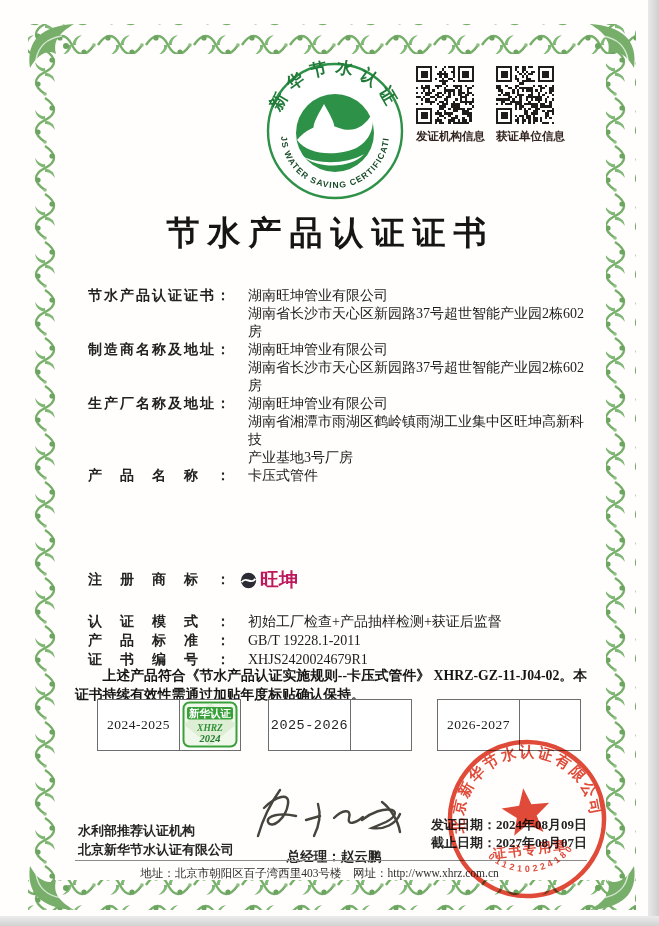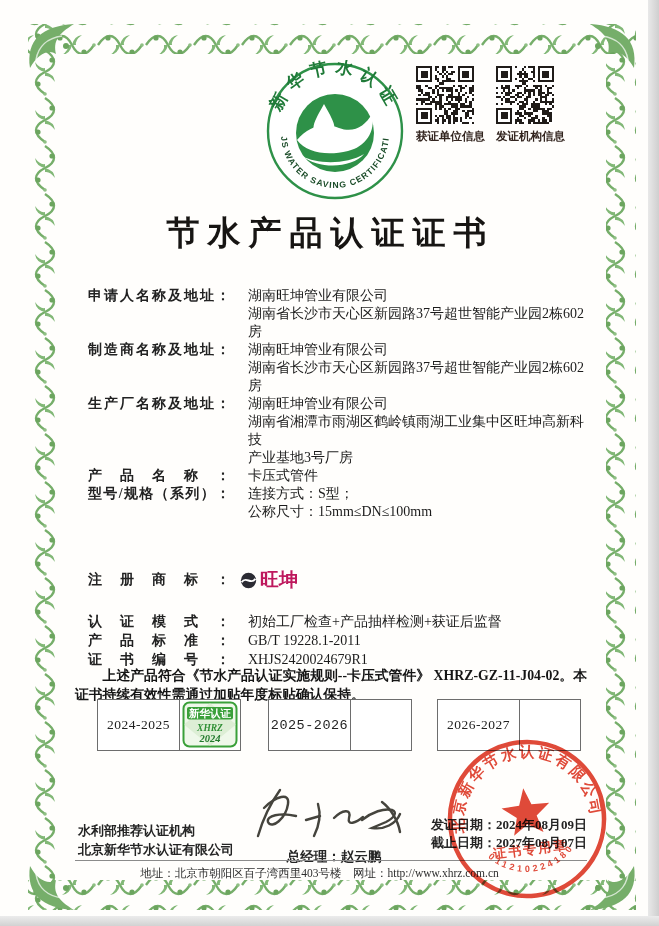--- a/index.html
+++ b/index.html
@@ -90,20 +90,248 @@
     <text font-size="8.6" font-weight="700" fill="#1c4d2a" letter-spacing="1.1" font-family="Liberation Sans, sans-serif">
       <textPath href="#arcBottom" startOffset="50%" text-anchor="middle">XHJS WATER SAVING CERTIFICATION</textPath>
     </text>
     <circle cx="71" cy="73" r="39" fill="#2e9148"></circle>
     <path d="M60,44 C54,55 49.5,62 49.5,68 a10.5,11.5 0 0 0 21,0 C70.5,62 66,55 60,44 Z" fill="#ffffff"></path>
     <path d="M33,80 C45,66 60,62 75,68 C90,73.5 101,66 108,54 C112,72 101,87 84,91 C63,96 43,93 33,80 Z" fill="#ffffff"></path>
     <path d="M38,96 C52,104 82,105 100,94 C88,108 56,110 38,96 Z" fill="#ffffff"></path>
   </svg>
 
   <div class="qr-area">
+    <div class="qr-block">
+      <svg id="qr1" viewBox="0 0 58 58">
+          <rect x="0" y="0" width="57.99999999999999" height="57.99999999999999" fill="#ffffff"></rect>
+          <rect x="18.56" y="0" width="2.32" height="2.32" fill="#201c19"></rect>
+          <rect x="27.839999999999996" y="0" width="2.32" height="2.32" fill="#201c19"></rect>
+          <rect x="32.48" y="0" width="2.32" height="2.32" fill="#201c19"></rect>
+          <rect x="34.8" y="0" width="2.32" height="2.32" fill="#201c19"></rect>
+          <rect x="37.12" y="0" width="2.32" height="2.32" fill="#201c19"></rect>
+          <rect x="25.52" y="2.32" width="2.32" height="2.32" fill="#201c19"></rect>
+          <rect x="37.12" y="2.32" width="2.32" height="2.32" fill="#201c19"></rect>
+          <rect x="23.2" y="4.64" width="2.32" height="2.32" fill="#201c19"></rect>
+          <rect x="27.839999999999996" y="4.64" width="2.32" height="2.32" fill="#201c19"></rect>
+          <rect x="34.8" y="4.64" width="2.32" height="2.32" fill="#201c19"></rect>
+          <rect x="37.12" y="4.64" width="2.32" height="2.32" fill="#201c19"></rect>
+          <rect x="20.88" y="6.959999999999999" width="2.32" height="2.32" fill="#201c19"></rect>
+          <rect x="23.2" y="6.959999999999999" width="2.32" height="2.32" fill="#201c19"></rect>
+          <rect x="25.52" y="6.959999999999999" width="2.32" height="2.32" fill="#201c19"></rect>
+          <rect x="27.839999999999996" y="6.959999999999999" width="2.32" height="2.32" fill="#201c19"></rect>
+          <rect x="30.159999999999997" y="6.959999999999999" width="2.32" height="2.32" fill="#201c19"></rect>
+          <rect x="37.12" y="6.959999999999999" width="2.32" height="2.32" fill="#201c19"></rect>
+          <rect x="23.2" y="9.28" width="2.32" height="2.32" fill="#201c19"></rect>
+          <rect x="27.839999999999996" y="9.28" width="2.32" height="2.32" fill="#201c19"></rect>
+          <rect x="30.159999999999997" y="9.28" width="2.32" height="2.32" fill="#201c19"></rect>
+          <rect x="37.12" y="9.28" width="2.32" height="2.32" fill="#201c19"></rect>
+          <rect x="18.56" y="11.6" width="2.32" height="2.32" fill="#201c19"></rect>
+          <rect x="25.52" y="11.6" width="2.32" height="2.32" fill="#201c19"></rect>
+          <rect x="32.48" y="11.6" width="2.32" height="2.32" fill="#201c19"></rect>
+          <rect x="34.8" y="11.6" width="2.32" height="2.32" fill="#201c19"></rect>
+          <rect x="23.2" y="13.919999999999998" width="2.32" height="2.32" fill="#201c19"></rect>
+          <rect x="25.52" y="13.919999999999998" width="2.32" height="2.32" fill="#201c19"></rect>
+          <rect x="27.839999999999996" y="13.919999999999998" width="2.32" height="2.32" fill="#201c19"></rect>
+          <rect x="30.159999999999997" y="13.919999999999998" width="2.32" height="2.32" fill="#201c19"></rect>
+          <rect x="37.12" y="13.919999999999998" width="2.32" height="2.32" fill="#201c19"></rect>
+          <rect x="25.52" y="16.24" width="2.32" height="2.32" fill="#201c19"></rect>
+          <rect x="27.839999999999996" y="16.24" width="2.32" height="2.32" fill="#201c19"></rect>
+          <rect x="4.64" y="18.56" width="2.32" height="2.32" fill="#201c19"></rect>
+          <rect x="9.28" y="18.56" width="2.32" height="2.32" fill="#201c19"></rect>
+          <rect x="11.6" y="18.56" width="2.32" height="2.32" fill="#201c19"></rect>
+          <rect x="18.56" y="18.56" width="2.32" height="2.32" fill="#201c19"></rect>
+          <rect x="20.88" y="18.56" width="2.32" height="2.32" fill="#201c19"></rect>
+          <rect x="23.2" y="18.56" width="2.32" height="2.32" fill="#201c19"></rect>
+          <rect x="30.159999999999997" y="18.56" width="2.32" height="2.32" fill="#201c19"></rect>
+          <rect x="37.12" y="18.56" width="2.32" height="2.32" fill="#201c19"></rect>
+          <rect x="39.44" y="18.56" width="2.32" height="2.32" fill="#201c19"></rect>
+          <rect x="41.76" y="18.56" width="2.32" height="2.32" fill="#201c19"></rect>
+          <rect x="44.08" y="18.56" width="2.32" height="2.32" fill="#201c19"></rect>
+          <rect x="48.72" y="18.56" width="2.32" height="2.32" fill="#201c19"></rect>
+          <rect x="55.67999999999999" y="18.56" width="2.32" height="2.32" fill="#201c19"></rect>
+          <rect x="0" y="20.88" width="2.32" height="2.32" fill="#201c19"></rect>
+          <rect x="4.64" y="20.88" width="2.32" height="2.32" fill="#201c19"></rect>
+          <rect x="6.959999999999999" y="20.88" width="2.32" height="2.32" fill="#201c19"></rect>
+          <rect x="9.28" y="20.88" width="2.32" height="2.32" fill="#201c19"></rect>
+          <rect x="11.6" y="20.88" width="2.32" height="2.32" fill="#201c19"></rect>
+          <rect x="20.88" y="20.88" width="2.32" height="2.32" fill="#201c19"></rect>
+          <rect x="27.839999999999996" y="20.88" width="2.32" height="2.32" fill="#201c19"></rect>
+          <rect x="39.44" y="20.88" width="2.32" height="2.32" fill="#201c19"></rect>
+          <rect x="44.08" y="20.88" width="2.32" height="2.32" fill="#201c19"></rect>
+          <rect x="51.04" y="20.88" width="2.32" height="2.32" fill="#201c19"></rect>
+          <rect x="53.36" y="20.88" width="2.32" height="2.32" fill="#201c19"></rect>
+          <rect x="6.959999999999999" y="23.2" width="2.32" height="2.32" fill="#201c19"></rect>
+          <rect x="11.6" y="23.2" width="2.32" height="2.32" fill="#201c19"></rect>
+          <rect x="16.24" y="23.2" width="2.32" height="2.32" fill="#201c19"></rect>
+          <rect x="27.839999999999996" y="23.2" width="2.32" height="2.32" fill="#201c19"></rect>
+          <rect x="30.159999999999997" y="23.2" width="2.32" height="2.32" fill="#201c19"></rect>
+          <rect x="32.48" y="23.2" width="2.32" height="2.32" fill="#201c19"></rect>
+          <rect x="34.8" y="23.2" width="2.32" height="2.32" fill="#201c19"></rect>
+          <rect x="37.12" y="23.2" width="2.32" height="2.32" fill="#201c19"></rect>
+          <rect x="41.76" y="23.2" width="2.32" height="2.32" fill="#201c19"></rect>
+          <rect x="44.08" y="23.2" width="2.32" height="2.32" fill="#201c19"></rect>
+          <rect x="51.04" y="23.2" width="2.32" height="2.32" fill="#201c19"></rect>
+          <rect x="0" y="25.52" width="2.32" height="2.32" fill="#201c19"></rect>
+          <rect x="4.64" y="25.52" width="2.32" height="2.32" fill="#201c19"></rect>
+          <rect x="9.28" y="25.52" width="2.32" height="2.32" fill="#201c19"></rect>
+          <rect x="11.6" y="25.52" width="2.32" height="2.32" fill="#201c19"></rect>
+          <rect x="13.919999999999998" y="25.52" width="2.32" height="2.32" fill="#201c19"></rect>
+          <rect x="20.88" y="25.52" width="2.32" height="2.32" fill="#201c19"></rect>
+          <rect x="23.2" y="25.52" width="2.32" height="2.32" fill="#201c19"></rect>
+          <rect x="27.839999999999996" y="25.52" width="2.32" height="2.32" fill="#201c19"></rect>
+          <rect x="32.48" y="25.52" width="2.32" height="2.32" fill="#201c19"></rect>
+          <rect x="37.12" y="25.52" width="2.32" height="2.32" fill="#201c19"></rect>
+          <rect x="41.76" y="25.52" width="2.32" height="2.32" fill="#201c19"></rect>
+          <rect x="44.08" y="25.52" width="2.32" height="2.32" fill="#201c19"></rect>
+          <rect x="46.4" y="25.52" width="2.32" height="2.32" fill="#201c19"></rect>
+          <rect x="51.04" y="25.52" width="2.32" height="2.32" fill="#201c19"></rect>
+          <rect x="53.36" y="25.52" width="2.32" height="2.32" fill="#201c19"></rect>
+          <rect x="9.28" y="27.839999999999996" width="2.32" height="2.32" fill="#201c19"></rect>
+          <rect x="11.6" y="27.839999999999996" width="2.32" height="2.32" fill="#201c19"></rect>
+          <rect x="18.56" y="27.839999999999996" width="2.32" height="2.32" fill="#201c19"></rect>
+          <rect x="20.88" y="27.839999999999996" width="2.32" height="2.32" fill="#201c19"></rect>
+          <rect x="25.52" y="27.839999999999996" width="2.32" height="2.32" fill="#201c19"></rect>
+          <rect x="32.48" y="27.839999999999996" width="2.32" height="2.32" fill="#201c19"></rect>
+          <rect x="37.12" y="27.839999999999996" width="2.32" height="2.32" fill="#201c19"></rect>
+          <rect x="41.76" y="27.839999999999996" width="2.32" height="2.32" fill="#201c19"></rect>
+          <rect x="44.08" y="27.839999999999996" width="2.32" height="2.32" fill="#201c19"></rect>
+          <rect x="48.72" y="27.839999999999996" width="2.32" height="2.32" fill="#201c19"></rect>
+          <rect x="51.04" y="27.839999999999996" width="2.32" height="2.32" fill="#201c19"></rect>
+          <rect x="55.67999999999999" y="27.839999999999996" width="2.32" height="2.32" fill="#201c19"></rect>
+          <rect x="0" y="30.159999999999997" width="2.32" height="2.32" fill="#201c19"></rect>
+          <rect x="2.32" y="30.159999999999997" width="2.32" height="2.32" fill="#201c19"></rect>
+          <rect x="6.959999999999999" y="30.159999999999997" width="2.32" height="2.32" fill="#201c19"></rect>
+          <rect x="13.919999999999998" y="30.159999999999997" width="2.32" height="2.32" fill="#201c19"></rect>
+          <rect x="16.24" y="30.159999999999997" width="2.32" height="2.32" fill="#201c19"></rect>
+          <rect x="20.88" y="30.159999999999997" width="2.32" height="2.32" fill="#201c19"></rect>
+          <rect x="23.2" y="30.159999999999997" width="2.32" height="2.32" fill="#201c19"></rect>
+          <rect x="30.159999999999997" y="30.159999999999997" width="2.32" height="2.32" fill="#201c19"></rect>
+          <rect x="32.48" y="30.159999999999997" width="2.32" height="2.32" fill="#201c19"></rect>
+          <rect x="44.08" y="30.159999999999997" width="2.32" height="2.32" fill="#201c19"></rect>
+          <rect x="46.4" y="30.159999999999997" width="2.32" height="2.32" fill="#201c19"></rect>
+          <rect x="48.72" y="30.159999999999997" width="2.32" height="2.32" fill="#201c19"></rect>
+          <rect x="4.64" y="32.48" width="2.32" height="2.32" fill="#201c19"></rect>
+          <rect x="9.28" y="32.48" width="2.32" height="2.32" fill="#201c19"></rect>
+          <rect x="11.6" y="32.48" width="2.32" height="2.32" fill="#201c19"></rect>
+          <rect x="18.56" y="32.48" width="2.32" height="2.32" fill="#201c19"></rect>
+          <rect x="27.839999999999996" y="32.48" width="2.32" height="2.32" fill="#201c19"></rect>
+          <rect x="30.159999999999997" y="32.48" width="2.32" height="2.32" fill="#201c19"></rect>
+          <rect x="39.44" y="32.48" width="2.32" height="2.32" fill="#201c19"></rect>
+          <rect x="44.08" y="32.48" width="2.32" height="2.32" fill="#201c19"></rect>
+          <rect x="48.72" y="32.48" width="2.32" height="2.32" fill="#201c19"></rect>
+          <rect x="55.67999999999999" y="32.48" width="2.32" height="2.32" fill="#201c19"></rect>
+          <rect x="9.28" y="34.8" width="2.32" height="2.32" fill="#201c19"></rect>
+          <rect x="11.6" y="34.8" width="2.32" height="2.32" fill="#201c19"></rect>
+          <rect x="13.919999999999998" y="34.8" width="2.32" height="2.32" fill="#201c19"></rect>
+          <rect x="16.24" y="34.8" width="2.32" height="2.32" fill="#201c19"></rect>
+          <rect x="23.2" y="34.8" width="2.32" height="2.32" fill="#201c19"></rect>
+          <rect x="25.52" y="34.8" width="2.32" height="2.32" fill="#201c19"></rect>
+          <rect x="30.159999999999997" y="34.8" width="2.32" height="2.32" fill="#201c19"></rect>
+          <rect x="37.12" y="34.8" width="2.32" height="2.32" fill="#201c19"></rect>
+          <rect x="44.08" y="34.8" width="2.32" height="2.32" fill="#201c19"></rect>
+          <rect x="46.4" y="34.8" width="2.32" height="2.32" fill="#201c19"></rect>
+          <rect x="48.72" y="34.8" width="2.32" height="2.32" fill="#201c19"></rect>
+          <rect x="51.04" y="34.8" width="2.32" height="2.32" fill="#201c19"></rect>
+          <rect x="53.36" y="34.8" width="2.32" height="2.32" fill="#201c19"></rect>
+          <rect x="55.67999999999999" y="34.8" width="2.32" height="2.32" fill="#201c19"></rect>
+          <rect x="0" y="37.12" width="2.32" height="2.32" fill="#201c19"></rect>
+          <rect x="4.64" y="37.12" width="2.32" height="2.32" fill="#201c19"></rect>
+          <rect x="13.919999999999998" y="37.12" width="2.32" height="2.32" fill="#201c19"></rect>
+          <rect x="20.88" y="37.12" width="2.32" height="2.32" fill="#201c19"></rect>
+          <rect x="25.52" y="37.12" width="2.32" height="2.32" fill="#201c19"></rect>
+          <rect x="27.839999999999996" y="37.12" width="2.32" height="2.32" fill="#201c19"></rect>
+          <rect x="30.159999999999997" y="37.12" width="2.32" height="2.32" fill="#201c19"></rect>
+          <rect x="34.8" y="37.12" width="2.32" height="2.32" fill="#201c19"></rect>
+          <rect x="37.12" y="37.12" width="2.32" height="2.32" fill="#201c19"></rect>
+          <rect x="39.44" y="37.12" width="2.32" height="2.32" fill="#201c19"></rect>
+          <rect x="41.76" y="37.12" width="2.32" height="2.32" fill="#201c19"></rect>
+          <rect x="48.72" y="37.12" width="2.32" height="2.32" fill="#201c19"></rect>
+          <rect x="53.36" y="37.12" width="2.32" height="2.32" fill="#201c19"></rect>
+          <rect x="23.2" y="39.44" width="2.32" height="2.32" fill="#201c19"></rect>
+          <rect x="25.52" y="39.44" width="2.32" height="2.32" fill="#201c19"></rect>
+          <rect x="27.839999999999996" y="39.44" width="2.32" height="2.32" fill="#201c19"></rect>
+          <rect x="34.8" y="39.44" width="2.32" height="2.32" fill="#201c19"></rect>
+          <rect x="37.12" y="39.44" width="2.32" height="2.32" fill="#201c19"></rect>
+          <rect x="39.44" y="39.44" width="2.32" height="2.32" fill="#201c19"></rect>
+          <rect x="41.76" y="39.44" width="2.32" height="2.32" fill="#201c19"></rect>
+          <rect x="55.67999999999999" y="39.44" width="2.32" height="2.32" fill="#201c19"></rect>
+          <rect x="23.2" y="41.76" width="2.32" height="2.32" fill="#201c19"></rect>
+          <rect x="25.52" y="41.76" width="2.32" height="2.32" fill="#201c19"></rect>
+          <rect x="32.48" y="41.76" width="2.32" height="2.32" fill="#201c19"></rect>
+          <rect x="37.12" y="41.76" width="2.32" height="2.32" fill="#201c19"></rect>
+          <rect x="39.44" y="41.76" width="2.32" height="2.32" fill="#201c19"></rect>
+          <rect x="41.76" y="41.76" width="2.32" height="2.32" fill="#201c19"></rect>
+          <rect x="44.08" y="41.76" width="2.32" height="2.32" fill="#201c19"></rect>
+          <rect x="46.4" y="41.76" width="2.32" height="2.32" fill="#201c19"></rect>
+          <rect x="51.04" y="41.76" width="2.32" height="2.32" fill="#201c19"></rect>
+          <rect x="53.36" y="41.76" width="2.32" height="2.32" fill="#201c19"></rect>
+          <rect x="20.88" y="44.08" width="2.32" height="2.32" fill="#201c19"></rect>
+          <rect x="27.839999999999996" y="44.08" width="2.32" height="2.32" fill="#201c19"></rect>
+          <rect x="37.12" y="44.08" width="2.32" height="2.32" fill="#201c19"></rect>
+          <rect x="39.44" y="44.08" width="2.32" height="2.32" fill="#201c19"></rect>
+          <rect x="46.4" y="44.08" width="2.32" height="2.32" fill="#201c19"></rect>
+          <rect x="48.72" y="44.08" width="2.32" height="2.32" fill="#201c19"></rect>
+          <rect x="51.04" y="44.08" width="2.32" height="2.32" fill="#201c19"></rect>
+          <rect x="18.56" y="46.4" width="2.32" height="2.32" fill="#201c19"></rect>
+          <rect x="20.88" y="46.4" width="2.32" height="2.32" fill="#201c19"></rect>
+          <rect x="23.2" y="46.4" width="2.32" height="2.32" fill="#201c19"></rect>
+          <rect x="27.839999999999996" y="46.4" width="2.32" height="2.32" fill="#201c19"></rect>
+          <rect x="30.159999999999997" y="46.4" width="2.32" height="2.32" fill="#201c19"></rect>
+          <rect x="32.48" y="46.4" width="2.32" height="2.32" fill="#201c19"></rect>
+          <rect x="34.8" y="46.4" width="2.32" height="2.32" fill="#201c19"></rect>
+          <rect x="46.4" y="46.4" width="2.32" height="2.32" fill="#201c19"></rect>
+          <rect x="48.72" y="46.4" width="2.32" height="2.32" fill="#201c19"></rect>
+          <rect x="51.04" y="46.4" width="2.32" height="2.32" fill="#201c19"></rect>
+          <rect x="53.36" y="46.4" width="2.32" height="2.32" fill="#201c19"></rect>
+          <rect x="23.2" y="48.72" width="2.32" height="2.32" fill="#201c19"></rect>
+          <rect x="25.52" y="48.72" width="2.32" height="2.32" fill="#201c19"></rect>
+          <rect x="32.48" y="48.72" width="2.32" height="2.32" fill="#201c19"></rect>
+          <rect x="39.44" y="48.72" width="2.32" height="2.32" fill="#201c19"></rect>
+          <rect x="51.04" y="48.72" width="2.32" height="2.32" fill="#201c19"></rect>
+          <rect x="53.36" y="48.72" width="2.32" height="2.32" fill="#201c19"></rect>
+          <rect x="20.88" y="51.04" width="2.32" height="2.32" fill="#201c19"></rect>
+          <rect x="27.839999999999996" y="51.04" width="2.32" height="2.32" fill="#201c19"></rect>
+          <rect x="34.8" y="51.04" width="2.32" height="2.32" fill="#201c19"></rect>
+          <rect x="37.12" y="51.04" width="2.32" height="2.32" fill="#201c19"></rect>
+          <rect x="39.44" y="51.04" width="2.32" height="2.32" fill="#201c19"></rect>
+          <rect x="46.4" y="51.04" width="2.32" height="2.32" fill="#201c19"></rect>
+          <rect x="53.36" y="51.04" width="2.32" height="2.32" fill="#201c19"></rect>
+          <rect x="18.56" y="53.36" width="2.32" height="2.32" fill="#201c19"></rect>
+          <rect x="20.88" y="53.36" width="2.32" height="2.32" fill="#201c19"></rect>
+          <rect x="23.2" y="53.36" width="2.32" height="2.32" fill="#201c19"></rect>
+          <rect x="32.48" y="53.36" width="2.32" height="2.32" fill="#201c19"></rect>
+          <rect x="34.8" y="53.36" width="2.32" height="2.32" fill="#201c19"></rect>
+          <rect x="37.12" y="53.36" width="2.32" height="2.32" fill="#201c19"></rect>
+          <rect x="41.76" y="53.36" width="2.32" height="2.32" fill="#201c19"></rect>
+          <rect x="46.4" y="53.36" width="2.32" height="2.32" fill="#201c19"></rect>
+          <rect x="48.72" y="53.36" width="2.32" height="2.32" fill="#201c19"></rect>
+          <rect x="53.36" y="53.36" width="2.32" height="2.32" fill="#201c19"></rect>
+          <rect x="18.56" y="55.67999999999999" width="2.32" height="2.32" fill="#201c19"></rect>
+          <rect x="23.2" y="55.67999999999999" width="2.32" height="2.32" fill="#201c19"></rect>
+          <rect x="25.52" y="55.67999999999999" width="2.32" height="2.32" fill="#201c19"></rect>
+          <rect x="32.48" y="55.67999999999999" width="2.32" height="2.32" fill="#201c19"></rect>
+          <rect x="37.12" y="55.67999999999999" width="2.32" height="2.32" fill="#201c19"></rect>
+          <rect x="39.44" y="55.67999999999999" width="2.32" height="2.32" fill="#201c19"></rect>
+          <rect x="41.76" y="55.67999999999999" width="2.32" height="2.32" fill="#201c19"></rect>
+          <rect x="44.08" y="55.67999999999999" width="2.32" height="2.32" fill="#201c19"></rect>
+          <rect x="46.4" y="55.67999999999999" width="2.32" height="2.32" fill="#201c19"></rect>
+          <rect x="48.72" y="55.67999999999999" width="2.32" height="2.32" fill="#201c19"></rect>
+          <rect x="51.04" y="55.67999999999999" width="2.32" height="2.32" fill="#201c19"></rect>
+          <rect x="0" y="0" width="16.24" height="16.24" fill="#201c19"></rect>
+          <rect x="2.32" y="2.32" width="11.6" height="11.6" fill="#ffffff"></rect>
+          <rect x="4.64" y="4.64" width="6.959999999999999" height="6.959999999999999" fill="#201c19"></rect>
+          <rect x="41.76" y="0" width="16.24" height="16.24" fill="#201c19"></rect>
+          <rect x="44.08" y="2.32" width="11.6" height="11.6" fill="#ffffff"></rect>
+          <rect x="46.4" y="4.64" width="6.959999999999999" height="6.959999999999999" fill="#201c19"></rect>
+          <rect x="0" y="41.76" width="16.24" height="16.24" fill="#201c19"></rect>
+          <rect x="2.32" y="44.08" width="11.6" height="11.6" fill="#ffffff"></rect>
+          <rect x="4.64" y="46.4" width="6.959999999999999" height="6.959999999999999" fill="#201c19"></rect>
+        </svg>
+      <div class="qr-label">发证机构信息</div>
+    </div>
     <div class="qr-block">
       <svg id="qr2" viewBox="0 0 58 58">
           <rect x="0" y="0" width="57.99999999999999" height="57.99999999999999" fill="#ffffff"></rect>
           <rect x="18.56" y="0" width="2.32" height="2.32" fill="#201c19"></rect>
           <rect x="20.88" y="0" width="2.32" height="2.32" fill="#201c19"></rect>
           <rect x="25.52" y="0" width="2.32" height="2.32" fill="#201c19"></rect>
           <rect x="27.839999999999996" y="0" width="2.32" height="2.32" fill="#201c19"></rect>
           <rect x="32.48" y="0" width="2.32" height="2.32" fill="#201c19"></rect>
           <rect x="34.8" y="0" width="2.32" height="2.32" fill="#201c19"></rect>
           <rect x="18.56" y="2.32" width="2.32" height="2.32" fill="#201c19"></rect>
@@ -319,255 +547,27 @@
           <rect x="4.64" y="4.64" width="6.959999999999999" height="6.959999999999999" fill="#201c19"></rect>
           <rect x="41.76" y="0" width="16.24" height="16.24" fill="#201c19"></rect>
           <rect x="44.08" y="2.32" width="11.6" height="11.6" fill="#ffffff"></rect>
           <rect x="46.4" y="4.64" width="6.959999999999999" height="6.959999999999999" fill="#201c19"></rect>
           <rect x="0" y="41.76" width="16.24" height="16.24" fill="#201c19"></rect>
           <rect x="2.32" y="44.08" width="11.6" height="11.6" fill="#ffffff"></rect>
           <rect x="4.64" y="46.4" width="6.959999999999999" height="6.959999999999999" fill="#201c19"></rect>
         </svg>
       <div class="qr-label">获证单位信息</div>
     </div>
-    <div class="qr-block">
-      <svg id="qr1" viewBox="0 0 58 58">
-          <rect x="0" y="0" width="57.99999999999999" height="57.99999999999999" fill="#ffffff"></rect>
-          <rect x="18.56" y="0" width="2.32" height="2.32" fill="#201c19"></rect>
-          <rect x="27.839999999999996" y="0" width="2.32" height="2.32" fill="#201c19"></rect>
-          <rect x="32.48" y="0" width="2.32" height="2.32" fill="#201c19"></rect>
-          <rect x="34.8" y="0" width="2.32" height="2.32" fill="#201c19"></rect>
-          <rect x="37.12" y="0" width="2.32" height="2.32" fill="#201c19"></rect>
-          <rect x="25.52" y="2.32" width="2.32" height="2.32" fill="#201c19"></rect>
-          <rect x="37.12" y="2.32" width="2.32" height="2.32" fill="#201c19"></rect>
-          <rect x="23.2" y="4.64" width="2.32" height="2.32" fill="#201c19"></rect>
-          <rect x="27.839999999999996" y="4.64" width="2.32" height="2.32" fill="#201c19"></rect>
-          <rect x="34.8" y="4.64" width="2.32" height="2.32" fill="#201c19"></rect>
-          <rect x="37.12" y="4.64" width="2.32" height="2.32" fill="#201c19"></rect>
-          <rect x="20.88" y="6.959999999999999" width="2.32" height="2.32" fill="#201c19"></rect>
-          <rect x="23.2" y="6.959999999999999" width="2.32" height="2.32" fill="#201c19"></rect>
-          <rect x="25.52" y="6.959999999999999" width="2.32" height="2.32" fill="#201c19"></rect>
-          <rect x="27.839999999999996" y="6.959999999999999" width="2.32" height="2.32" fill="#201c19"></rect>
-          <rect x="30.159999999999997" y="6.959999999999999" width="2.32" height="2.32" fill="#201c19"></rect>
-          <rect x="37.12" y="6.959999999999999" width="2.32" height="2.32" fill="#201c19"></rect>
-          <rect x="23.2" y="9.28" width="2.32" height="2.32" fill="#201c19"></rect>
-          <rect x="27.839999999999996" y="9.28" width="2.32" height="2.32" fill="#201c19"></rect>
-          <rect x="30.159999999999997" y="9.28" width="2.32" height="2.32" fill="#201c19"></rect>
-          <rect x="37.12" y="9.28" width="2.32" height="2.32" fill="#201c19"></rect>
-          <rect x="18.56" y="11.6" width="2.32" height="2.32" fill="#201c19"></rect>
-          <rect x="25.52" y="11.6" width="2.32" height="2.32" fill="#201c19"></rect>
-          <rect x="32.48" y="11.6" width="2.32" height="2.32" fill="#201c19"></rect>
-          <rect x="34.8" y="11.6" width="2.32" height="2.32" fill="#201c19"></rect>
-          <rect x="23.2" y="13.919999999999998" width="2.32" height="2.32" fill="#201c19"></rect>
-          <rect x="25.52" y="13.919999999999998" width="2.32" height="2.32" fill="#201c19"></rect>
-          <rect x="27.839999999999996" y="13.919999999999998" width="2.32" height="2.32" fill="#201c19"></rect>
-          <rect x="30.159999999999997" y="13.919999999999998" width="2.32" height="2.32" fill="#201c19"></rect>
-          <rect x="37.12" y="13.919999999999998" width="2.32" height="2.32" fill="#201c19"></rect>
-          <rect x="25.52" y="16.24" width="2.32" height="2.32" fill="#201c19"></rect>
-          <rect x="27.839999999999996" y="16.24" width="2.32" height="2.32" fill="#201c19"></rect>
-          <rect x="4.64" y="18.56" width="2.32" height="2.32" fill="#201c19"></rect>
-          <rect x="9.28" y="18.56" width="2.32" height="2.32" fill="#201c19"></rect>
-          <rect x="11.6" y="18.56" width="2.32" height="2.32" fill="#201c19"></rect>
-          <rect x="18.56" y="18.56" width="2.32" height="2.32" fill="#201c19"></rect>
-          <rect x="20.88" y="18.56" width="2.32" height="2.32" fill="#201c19"></rect>
-          <rect x="23.2" y="18.56" width="2.32" height="2.32" fill="#201c19"></rect>
-          <rect x="30.159999999999997" y="18.56" width="2.32" height="2.32" fill="#201c19"></rect>
-          <rect x="37.12" y="18.56" width="2.32" height="2.32" fill="#201c19"></rect>
-          <rect x="39.44" y="18.56" width="2.32" height="2.32" fill="#201c19"></rect>
-          <rect x="41.76" y="18.56" width="2.32" height="2.32" fill="#201c19"></rect>
-          <rect x="44.08" y="18.56" width="2.32" height="2.32" fill="#201c19"></rect>
-          <rect x="48.72" y="18.56" width="2.32" height="2.32" fill="#201c19"></rect>
-          <rect x="55.67999999999999" y="18.56" width="2.32" height="2.32" fill="#201c19"></rect>
-          <rect x="0" y="20.88" width="2.32" height="2.32" fill="#201c19"></rect>
-          <rect x="4.64" y="20.88" width="2.32" height="2.32" fill="#201c19"></rect>
-          <rect x="6.959999999999999" y="20.88" width="2.32" height="2.32" fill="#201c19"></rect>
-          <rect x="9.28" y="20.88" width="2.32" height="2.32" fill="#201c19"></rect>
-          <rect x="11.6" y="20.88" width="2.32" height="2.32" fill="#201c19"></rect>
-          <rect x="20.88" y="20.88" width="2.32" height="2.32" fill="#201c19"></rect>
-          <rect x="27.839999999999996" y="20.88" width="2.32" height="2.32" fill="#201c19"></rect>
-          <rect x="39.44" y="20.88" width="2.32" height="2.32" fill="#201c19"></rect>
-          <rect x="44.08" y="20.88" width="2.32" height="2.32" fill="#201c19"></rect>
-          <rect x="51.04" y="20.88" width="2.32" height="2.32" fill="#201c19"></rect>
-          <rect x="53.36" y="20.88" width="2.32" height="2.32" fill="#201c19"></rect>
-          <rect x="6.959999999999999" y="23.2" width="2.32" height="2.32" fill="#201c19"></rect>
-          <rect x="11.6" y="23.2" width="2.32" height="2.32" fill="#201c19"></rect>
-          <rect x="16.24" y="23.2" width="2.32" height="2.32" fill="#201c19"></rect>
-          <rect x="27.839999999999996" y="23.2" width="2.32" height="2.32" fill="#201c19"></rect>
-          <rect x="30.159999999999997" y="23.2" width="2.32" height="2.32" fill="#201c19"></rect>
-          <rect x="32.48" y="23.2" width="2.32" height="2.32" fill="#201c19"></rect>
-          <rect x="34.8" y="23.2" width="2.32" height="2.32" fill="#201c19"></rect>
-          <rect x="37.12" y="23.2" width="2.32" height="2.32" fill="#201c19"></rect>
-          <rect x="41.76" y="23.2" width="2.32" height="2.32" fill="#201c19"></rect>
-          <rect x="44.08" y="23.2" width="2.32" height="2.32" fill="#201c19"></rect>
-          <rect x="51.04" y="23.2" width="2.32" height="2.32" fill="#201c19"></rect>
-          <rect x="0" y="25.52" width="2.32" height="2.32" fill="#201c19"></rect>
-          <rect x="4.64" y="25.52" width="2.32" height="2.32" fill="#201c19"></rect>
-          <rect x="9.28" y="25.52" width="2.32" height="2.32" fill="#201c19"></rect>
-          <rect x="11.6" y="25.52" width="2.32" height="2.32" fill="#201c19"></rect>
-          <rect x="13.919999999999998" y="25.52" width="2.32" height="2.32" fill="#201c19"></rect>
-          <rect x="20.88" y="25.52" width="2.32" height="2.32" fill="#201c19"></rect>
-          <rect x="23.2" y="25.52" width="2.32" height="2.32" fill="#201c19"></rect>
-          <rect x="27.839999999999996" y="25.52" width="2.32" height="2.32" fill="#201c19"></rect>
-          <rect x="32.48" y="25.52" width="2.32" height="2.32" fill="#201c19"></rect>
-          <rect x="37.12" y="25.52" width="2.32" height="2.32" fill="#201c19"></rect>
-          <rect x="41.76" y="25.52" width="2.32" height="2.32" fill="#201c19"></rect>
-          <rect x="44.08" y="25.52" width="2.32" height="2.32" fill="#201c19"></rect>
-          <rect x="46.4" y="25.52" width="2.32" height="2.32" fill="#201c19"></rect>
-          <rect x="51.04" y="25.52" width="2.32" height="2.32" fill="#201c19"></rect>
-          <rect x="53.36" y="25.52" width="2.32" height="2.32" fill="#201c19"></rect>
-          <rect x="9.28" y="27.839999999999996" width="2.32" height="2.32" fill="#201c19"></rect>
-          <rect x="11.6" y="27.839999999999996" width="2.32" height="2.32" fill="#201c19"></rect>
-          <rect x="18.56" y="27.839999999999996" width="2.32" height="2.32" fill="#201c19"></rect>
-          <rect x="20.88" y="27.839999999999996" width="2.32" height="2.32" fill="#201c19"></rect>
-          <rect x="25.52" y="27.839999999999996" width="2.32" height="2.32" fill="#201c19"></rect>
-          <rect x="32.48" y="27.839999999999996" width="2.32" height="2.32" fill="#201c19"></rect>
-          <rect x="37.12" y="27.839999999999996" width="2.32" height="2.32" fill="#201c19"></rect>
-          <rect x="41.76" y="27.839999999999996" width="2.32" height="2.32" fill="#201c19"></rect>
-          <rect x="44.08" y="27.839999999999996" width="2.32" height="2.32" fill="#201c19"></rect>
-          <rect x="48.72" y="27.839999999999996" width="2.32" height="2.32" fill="#201c19"></rect>
-          <rect x="51.04" y="27.839999999999996" width="2.32" height="2.32" fill="#201c19"></rect>
-          <rect x="55.67999999999999" y="27.839999999999996" width="2.32" height="2.32" fill="#201c19"></rect>
-          <rect x="0" y="30.159999999999997" width="2.32" height="2.32" fill="#201c19"></rect>
-          <rect x="2.32" y="30.159999999999997" width="2.32" height="2.32" fill="#201c19"></rect>
-          <rect x="6.959999999999999" y="30.159999999999997" width="2.32" height="2.32" fill="#201c19"></rect>
-          <rect x="13.919999999999998" y="30.159999999999997" width="2.32" height="2.32" fill="#201c19"></rect>
-          <rect x="16.24" y="30.159999999999997" width="2.32" height="2.32" fill="#201c19"></rect>
-          <rect x="20.88" y="30.159999999999997" width="2.32" height="2.32" fill="#201c19"></rect>
-          <rect x="23.2" y="30.159999999999997" width="2.32" height="2.32" fill="#201c19"></rect>
-          <rect x="30.159999999999997" y="30.159999999999997" width="2.32" height="2.32" fill="#201c19"></rect>
-          <rect x="32.48" y="30.159999999999997" width="2.32" height="2.32" fill="#201c19"></rect>
-          <rect x="44.08" y="30.159999999999997" width="2.32" height="2.32" fill="#201c19"></rect>
-          <rect x="46.4" y="30.159999999999997" width="2.32" height="2.32" fill="#201c19"></rect>
-          <rect x="48.72" y="30.159999999999997" width="2.32" height="2.32" fill="#201c19"></rect>
-          <rect x="4.64" y="32.48" width="2.32" height="2.32" fill="#201c19"></rect>
-          <rect x="9.28" y="32.48" width="2.32" height="2.32" fill="#201c19"></rect>
-          <rect x="11.6" y="32.48" width="2.32" height="2.32" fill="#201c19"></rect>
-          <rect x="18.56" y="32.48" width="2.32" height="2.32" fill="#201c19"></rect>
-          <rect x="27.839999999999996" y="32.48" width="2.32" height="2.32" fill="#201c19"></rect>
-          <rect x="30.159999999999997" y="32.48" width="2.32" height="2.32" fill="#201c19"></rect>
-          <rect x="39.44" y="32.48" width="2.32" height="2.32" fill="#201c19"></rect>
-          <rect x="44.08" y="32.48" width="2.32" height="2.32" fill="#201c19"></rect>
-          <rect x="48.72" y="32.48" width="2.32" height="2.32" fill="#201c19"></rect>
-          <rect x="55.67999999999999" y="32.48" width="2.32" height="2.32" fill="#201c19"></rect>
-          <rect x="9.28" y="34.8" width="2.32" height="2.32" fill="#201c19"></rect>
-          <rect x="11.6" y="34.8" width="2.32" height="2.32" fill="#201c19"></rect>
-          <rect x="13.919999999999998" y="34.8" width="2.32" height="2.32" fill="#201c19"></rect>
-          <rect x="16.24" y="34.8" width="2.32" height="2.32" fill="#201c19"></rect>
-          <rect x="23.2" y="34.8" width="2.32" height="2.32" fill="#201c19"></rect>
-          <rect x="25.52" y="34.8" width="2.32" height="2.32" fill="#201c19"></rect>
-          <rect x="30.159999999999997" y="34.8" width="2.32" height="2.32" fill="#201c19"></rect>
-          <rect x="37.12" y="34.8" width="2.32" height="2.32" fill="#201c19"></rect>
-          <rect x="44.08" y="34.8" width="2.32" height="2.32" fill="#201c19"></rect>
-          <rect x="46.4" y="34.8" width="2.32" height="2.32" fill="#201c19"></rect>
-          <rect x="48.72" y="34.8" width="2.32" height="2.32" fill="#201c19"></rect>
-          <rect x="51.04" y="34.8" width="2.32" height="2.32" fill="#201c19"></rect>
-          <rect x="53.36" y="34.8" width="2.32" height="2.32" fill="#201c19"></rect>
-          <rect x="55.67999999999999" y="34.8" width="2.32" height="2.32" fill="#201c19"></rect>
-          <rect x="0" y="37.12" width="2.32" height="2.32" fill="#201c19"></rect>
-          <rect x="4.64" y="37.12" width="2.32" height="2.32" fill="#201c19"></rect>
-          <rect x="13.919999999999998" y="37.12" width="2.32" height="2.32" fill="#201c19"></rect>
-          <rect x="20.88" y="37.12" width="2.32" height="2.32" fill="#201c19"></rect>
-          <rect x="25.52" y="37.12" width="2.32" height="2.32" fill="#201c19"></rect>
-          <rect x="27.839999999999996" y="37.12" width="2.32" height="2.32" fill="#201c19"></rect>
-          <rect x="30.159999999999997" y="37.12" width="2.32" height="2.32" fill="#201c19"></rect>
-          <rect x="34.8" y="37.12" width="2.32" height="2.32" fill="#201c19"></rect>
-          <rect x="37.12" y="37.12" width="2.32" height="2.32" fill="#201c19"></rect>
-          <rect x="39.44" y="37.12" width="2.32" height="2.32" fill="#201c19"></rect>
-          <rect x="41.76" y="37.12" width="2.32" height="2.32" fill="#201c19"></rect>
-          <rect x="48.72" y="37.12" width="2.32" height="2.32" fill="#201c19"></rect>
-          <rect x="53.36" y="37.12" width="2.32" height="2.32" fill="#201c19"></rect>
-          <rect x="23.2" y="39.44" width="2.32" height="2.32" fill="#201c19"></rect>
-          <rect x="25.52" y="39.44" width="2.32" height="2.32" fill="#201c19"></rect>
-          <rect x="27.839999999999996" y="39.44" width="2.32" height="2.32" fill="#201c19"></rect>
-          <rect x="34.8" y="39.44" width="2.32" height="2.32" fill="#201c19"></rect>
-          <rect x="37.12" y="39.44" width="2.32" height="2.32" fill="#201c19"></rect>
-          <rect x="39.44" y="39.44" width="2.32" height="2.32" fill="#201c19"></rect>
-          <rect x="41.76" y="39.44" width="2.32" height="2.32" fill="#201c19"></rect>
-          <rect x="55.67999999999999" y="39.44" width="2.32" height="2.32" fill="#201c19"></rect>
-          <rect x="23.2" y="41.76" width="2.32" height="2.32" fill="#201c19"></rect>
-          <rect x="25.52" y="41.76" width="2.32" height="2.32" fill="#201c19"></rect>
-          <rect x="32.48" y="41.76" width="2.32" height="2.32" fill="#201c19"></rect>
-          <rect x="37.12" y="41.76" width="2.32" height="2.32" fill="#201c19"></rect>
-          <rect x="39.44" y="41.76" width="2.32" height="2.32" fill="#201c19"></rect>
-          <rect x="41.76" y="41.76" width="2.32" height="2.32" fill="#201c19"></rect>
-          <rect x="44.08" y="41.76" width="2.32" height="2.32" fill="#201c19"></rect>
-          <rect x="46.4" y="41.76" width="2.32" height="2.32" fill="#201c19"></rect>
-          <rect x="51.04" y="41.76" width="2.32" height="2.32" fill="#201c19"></rect>
-          <rect x="53.36" y="41.76" width="2.32" height="2.32" fill="#201c19"></rect>
-          <rect x="20.88" y="44.08" width="2.32" height="2.32" fill="#201c19"></rect>
-          <rect x="27.839999999999996" y="44.08" width="2.32" height="2.32" fill="#201c19"></rect>
-          <rect x="37.12" y="44.08" width="2.32" height="2.32" fill="#201c19"></rect>
-          <rect x="39.44" y="44.08" width="2.32" height="2.32" fill="#201c19"></rect>
-          <rect x="46.4" y="44.08" width="2.32" height="2.32" fill="#201c19"></rect>
-          <rect x="48.72" y="44.08" width="2.32" height="2.32" fill="#201c19"></rect>
-          <rect x="51.04" y="44.08" width="2.32" height="2.32" fill="#201c19"></rect>
-          <rect x="18.56" y="46.4" width="2.32" height="2.32" fill="#201c19"></rect>
-          <rect x="20.88" y="46.4" width="2.32" height="2.32" fill="#201c19"></rect>
-          <rect x="23.2" y="46.4" width="2.32" height="2.32" fill="#201c19"></rect>
-          <rect x="27.839999999999996" y="46.4" width="2.32" height="2.32" fill="#201c19"></rect>
-          <rect x="30.159999999999997" y="46.4" width="2.32" height="2.32" fill="#201c19"></rect>
-          <rect x="32.48" y="46.4" width="2.32" height="2.32" fill="#201c19"></rect>
-          <rect x="34.8" y="46.4" width="2.32" height="2.32" fill="#201c19"></rect>
-          <rect x="46.4" y="46.4" width="2.32" height="2.32" fill="#201c19"></rect>
-          <rect x="48.72" y="46.4" width="2.32" height="2.32" fill="#201c19"></rect>
-          <rect x="51.04" y="46.4" width="2.32" height="2.32" fill="#201c19"></rect>
-          <rect x="53.36" y="46.4" width="2.32" height="2.32" fill="#201c19"></rect>
-          <rect x="23.2" y="48.72" width="2.32" height="2.32" fill="#201c19"></rect>
-          <rect x="25.52" y="48.72" width="2.32" height="2.32" fill="#201c19"></rect>
-          <rect x="32.48" y="48.72" width="2.32" height="2.32" fill="#201c19"></rect>
-          <rect x="39.44" y="48.72" width="2.32" height="2.32" fill="#201c19"></rect>
-          <rect x="51.04" y="48.72" width="2.32" height="2.32" fill="#201c19"></rect>
-          <rect x="53.36" y="48.72" width="2.32" height="2.32" fill="#201c19"></rect>
-          <rect x="20.88" y="51.04" width="2.32" height="2.32" fill="#201c19"></rect>
-          <rect x="27.839999999999996" y="51.04" width="2.32" height="2.32" fill="#201c19"></rect>
-          <rect x="34.8" y="51.04" width="2.32" height="2.32" fill="#201c19"></rect>
-          <rect x="37.12" y="51.04" width="2.32" height="2.32" fill="#201c19"></rect>
-          <rect x="39.44" y="51.04" width="2.32" height="2.32" fill="#201c19"></rect>
-          <rect x="46.4" y="51.04" width="2.32" height="2.32" fill="#201c19"></rect>
-          <rect x="53.36" y="51.04" width="2.32" height="2.32" fill="#201c19"></rect>
-          <rect x="18.56" y="53.36" width="2.32" height="2.32" fill="#201c19"></rect>
-          <rect x="20.88" y="53.36" width="2.32" height="2.32" fill="#201c19"></rect>
-          <rect x="23.2" y="53.36" width="2.32" height="2.32" fill="#201c19"></rect>
-          <rect x="32.48" y="53.36" width="2.32" height="2.32" fill="#201c19"></rect>
-          <rect x="34.8" y="53.36" width="2.32" height="2.32" fill="#201c19"></rect>
-          <rect x="37.12" y="53.36" width="2.32" height="2.32" fill="#201c19"></rect>
-          <rect x="41.76" y="53.36" width="2.32" height="2.32" fill="#201c19"></rect>
-          <rect x="46.4" y="53.36" width="2.32" height="2.32" fill="#201c19"></rect>
-          <rect x="48.72" y="53.36" width="2.32" height="2.32" fill="#201c19"></rect>
-          <rect x="53.36" y="53.36" width="2.32" height="2.32" fill="#201c19"></rect>
-          <rect x="18.56" y="55.67999999999999" width="2.32" height="2.32" fill="#201c19"></rect>
-          <rect x="23.2" y="55.67999999999999" width="2.32" height="2.32" fill="#201c19"></rect>
-          <rect x="25.52" y="55.67999999999999" width="2.32" height="2.32" fill="#201c19"></rect>
-          <rect x="32.48" y="55.67999999999999" width="2.32" height="2.32" fill="#201c19"></rect>
-          <rect x="37.12" y="55.67999999999999" width="2.32" height="2.32" fill="#201c19"></rect>
-          <rect x="39.44" y="55.67999999999999" width="2.32" height="2.32" fill="#201c19"></rect>
-          <rect x="41.76" y="55.67999999999999" width="2.32" height="2.32" fill="#201c19"></rect>
-          <rect x="44.08" y="55.67999999999999" width="2.32" height="2.32" fill="#201c19"></rect>
-          <rect x="46.4" y="55.67999999999999" width="2.32" height="2.32" fill="#201c19"></rect>
-          <rect x="48.72" y="55.67999999999999" width="2.32" height="2.32" fill="#201c19"></rect>
-          <rect x="51.04" y="55.67999999999999" width="2.32" height="2.32" fill="#201c19"></rect>
-          <rect x="0" y="0" width="16.24" height="16.24" fill="#201c19"></rect>
-          <rect x="2.32" y="2.32" width="11.6" height="11.6" fill="#ffffff"></rect>
-          <rect x="4.64" y="4.64" width="6.959999999999999" height="6.959999999999999" fill="#201c19"></rect>
-          <rect x="41.76" y="0" width="16.24" height="16.24" fill="#201c19"></rect>
-          <rect x="44.08" y="2.32" width="11.6" height="11.6" fill="#ffffff"></rect>
-          <rect x="46.4" y="4.64" width="6.959999999999999" height="6.959999999999999" fill="#201c19"></rect>
-          <rect x="0" y="41.76" width="16.24" height="16.24" fill="#201c19"></rect>
-          <rect x="2.32" y="44.08" width="11.6" height="11.6" fill="#ffffff"></rect>
-          <rect x="4.64" y="46.4" width="6.959999999999999" height="6.959999999999999" fill="#201c19"></rect>
-        </svg>
-      <div class="qr-label">发证机构信息</div>
-    </div>
   </div>
 
   <div class="title">节水产品认证证书</div>
 
   <div class="fields">
     <div class="frow">
-      <span class="flabel">申请人名称及地址：</span>
+      <span class="flabel">节水产品认证证书：</span>
       <span class="fvalue">
         <div>湖南旺坤管业有限公司</div>
         <div>湖南省长沙市天心区新园路37号超世智能产业园2栋602</div>
         <div>房</div>
       </span>
     </div>
     <div class="frow">
       <span class="flabel">制造商名称及地址：</span>
       <span class="fvalue">
         <div>湖南旺坤管业有限公司</div>
@@ -580,27 +580,20 @@
       <span class="fvalue">
         <div>湖南旺坤管业有限公司</div>
         <div>湖南省湘潭市雨湖区鹤岭镇雨湖工业集中区旺坤高新科技</div>
         <div>产业基地3号厂房</div>
       </span>
     </div>
     <div class="frow">
       <span class="flabel">产品名称：</span>
       <span class="fvalue">
         <div>卡压式管件</div>
-      </span>
-    </div>
-    <div class="frow">
-      <span class="flabel">型号/规格（系列）：</span>
-      <span class="fvalue">
-        <div>连接方式：S型；</div>
-        <div>公称尺寸：15mm≤DN≤100mm</div>
       </span>
     </div>
   </div>
 
   <div class="trademark">
     <span class="flabel">注册商标：</span>
     <span class="brand">
       <svg class="brand-icon" viewBox="0 0 20 20">
         <circle cx="10" cy="10" r="9" fill="#2b2b33"></circle>
         <path d="M2,12 C7,4 13,16 18,8" stroke="#ffffff" stroke-width="2.4" fill="none"></path>

